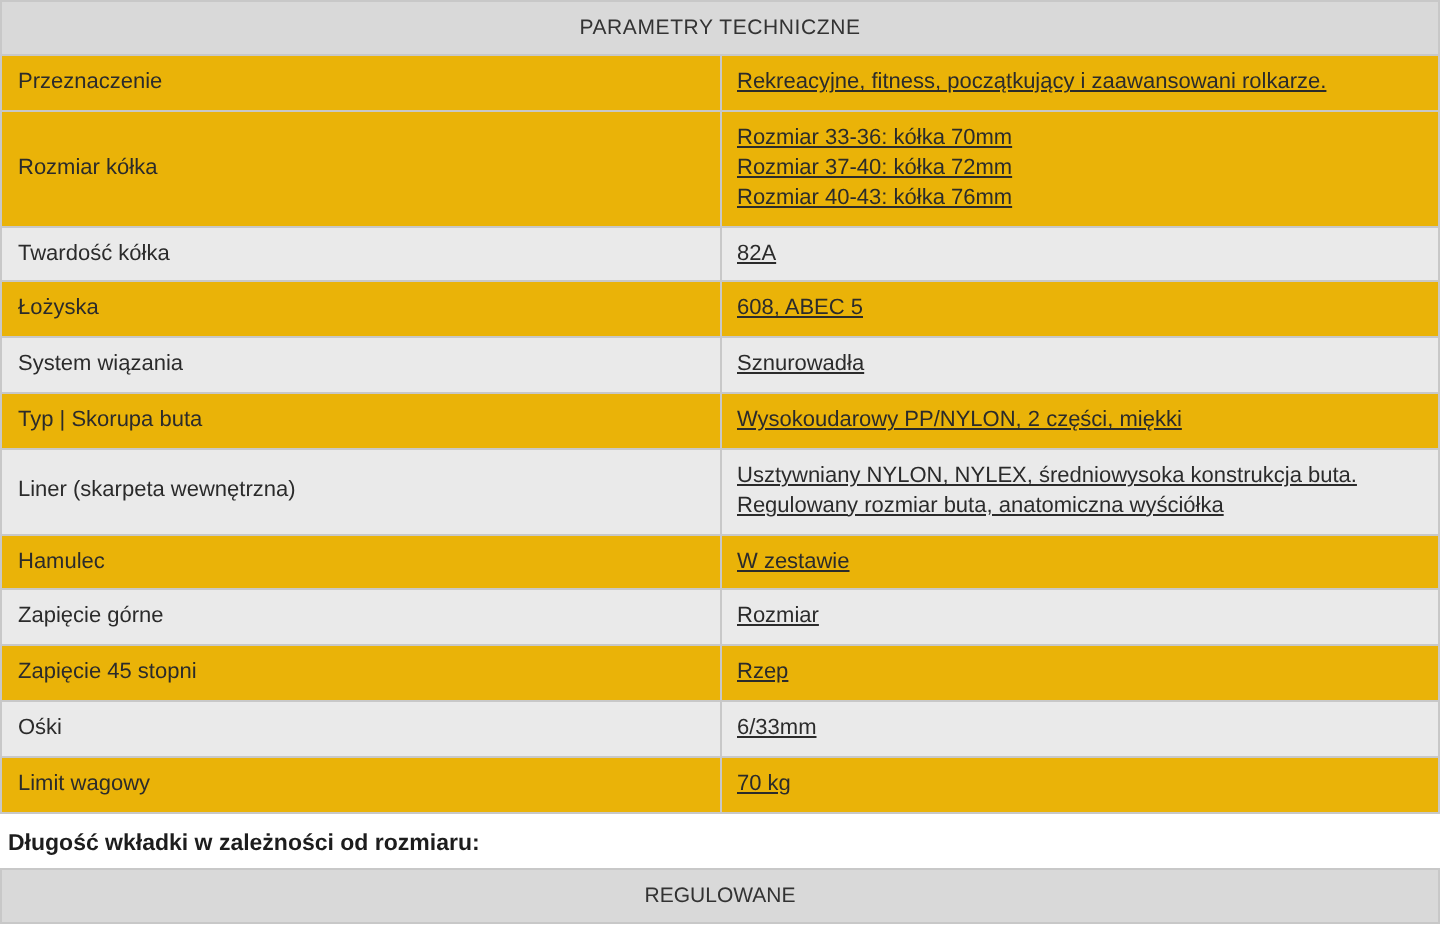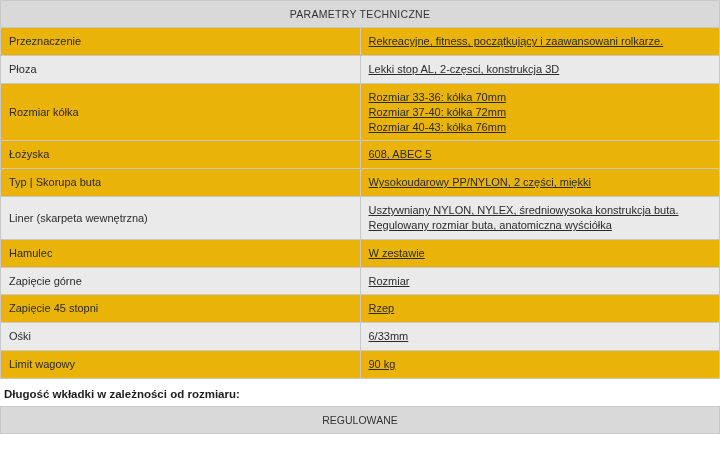--- a/index.html
+++ b/index.html
@@ -86,33 +86,37 @@
   <table class="spec-table">
     <tbody>
       <tr>
         <td class="spec-header" colspan="2">PARAMETRY TECHNICZNE</td>
       </tr>
 
       <tr class="row-plain">
         <td class="col-label">Przeznaczenie</td>
         <td class="col-value">Rekreacyjne, fitness, początkujący i zaawansowani rolkarze.</td>
       </tr>
-      <tr class="row-alt">
-        <td class="col-label">Płoza</td>
-        <td class="col-value">Lekki stop AL, 2-częsci, konstrukcja 3D</td>
-      </tr>
       <tr class="row-plain">
         <td class="col-label">Rozmiar kółka</td>
         <td class="col-value multiline">Rozmiar 33-36: kółka 70mm
 Rozmiar 37-40: kółka 72mm
 Rozmiar 40-43: kółka 76mm</td>
       </tr>
+      <tr class="row-alt">
+        <td class="col-label">Twardość kółka</td>
+        <td class="col-value">82A</td>
+      </tr>
       <tr class="row-plain">
         <td class="col-label">Łożyska</td>
         <td class="col-value">608, ABEC 5</td>
+      </tr>
+      <tr class="row-alt">
+        <td class="col-label">System wiązania</td>
+        <td class="col-value">Sznurowadła</td>
       </tr>
       <tr class="row-plain">
         <td class="col-label">Typ | Skorupa buta</td>
         <td class="col-value">Wysokoudarowy PP/NYLON, 2 części, miękki</td>
       </tr>
       <tr class="row-alt">
         <td class="col-label">Liner (skarpeta wewnętrzna)</td>
         <td class="col-value">Usztywniany NYLON, NYLEX, średniowysoka konstrukcja buta. Regulowany rozmiar buta, anatomiczna wyściółka</td>
       </tr>
       <tr class="row-plain">
@@ -126,21 +130,21 @@
       <tr class="row-plain">
         <td class="col-label">Zapięcie 45 stopni</td>
         <td class="col-value">Rzep</td>
       </tr>
       <tr class="row-alt">
         <td class="col-label">Ośki</td>
         <td class="col-value">6/33mm</td>
       </tr>
       <tr class="row-plain">
         <td class="col-label">Limit wagowy</td>
-        <td class="col-value">90 kg</td>
+        <td class="col-value">70 kg</td>
       </tr>
     </tbody>
   </table>
 
   <div class="section-title">Długość wkładki w zależności od rozmiaru:</div>
 
   <table class="insole-table">
     <tbody>
       <tr>
         <td class="insole-head" colspan="2">REGULOWANE</td>

